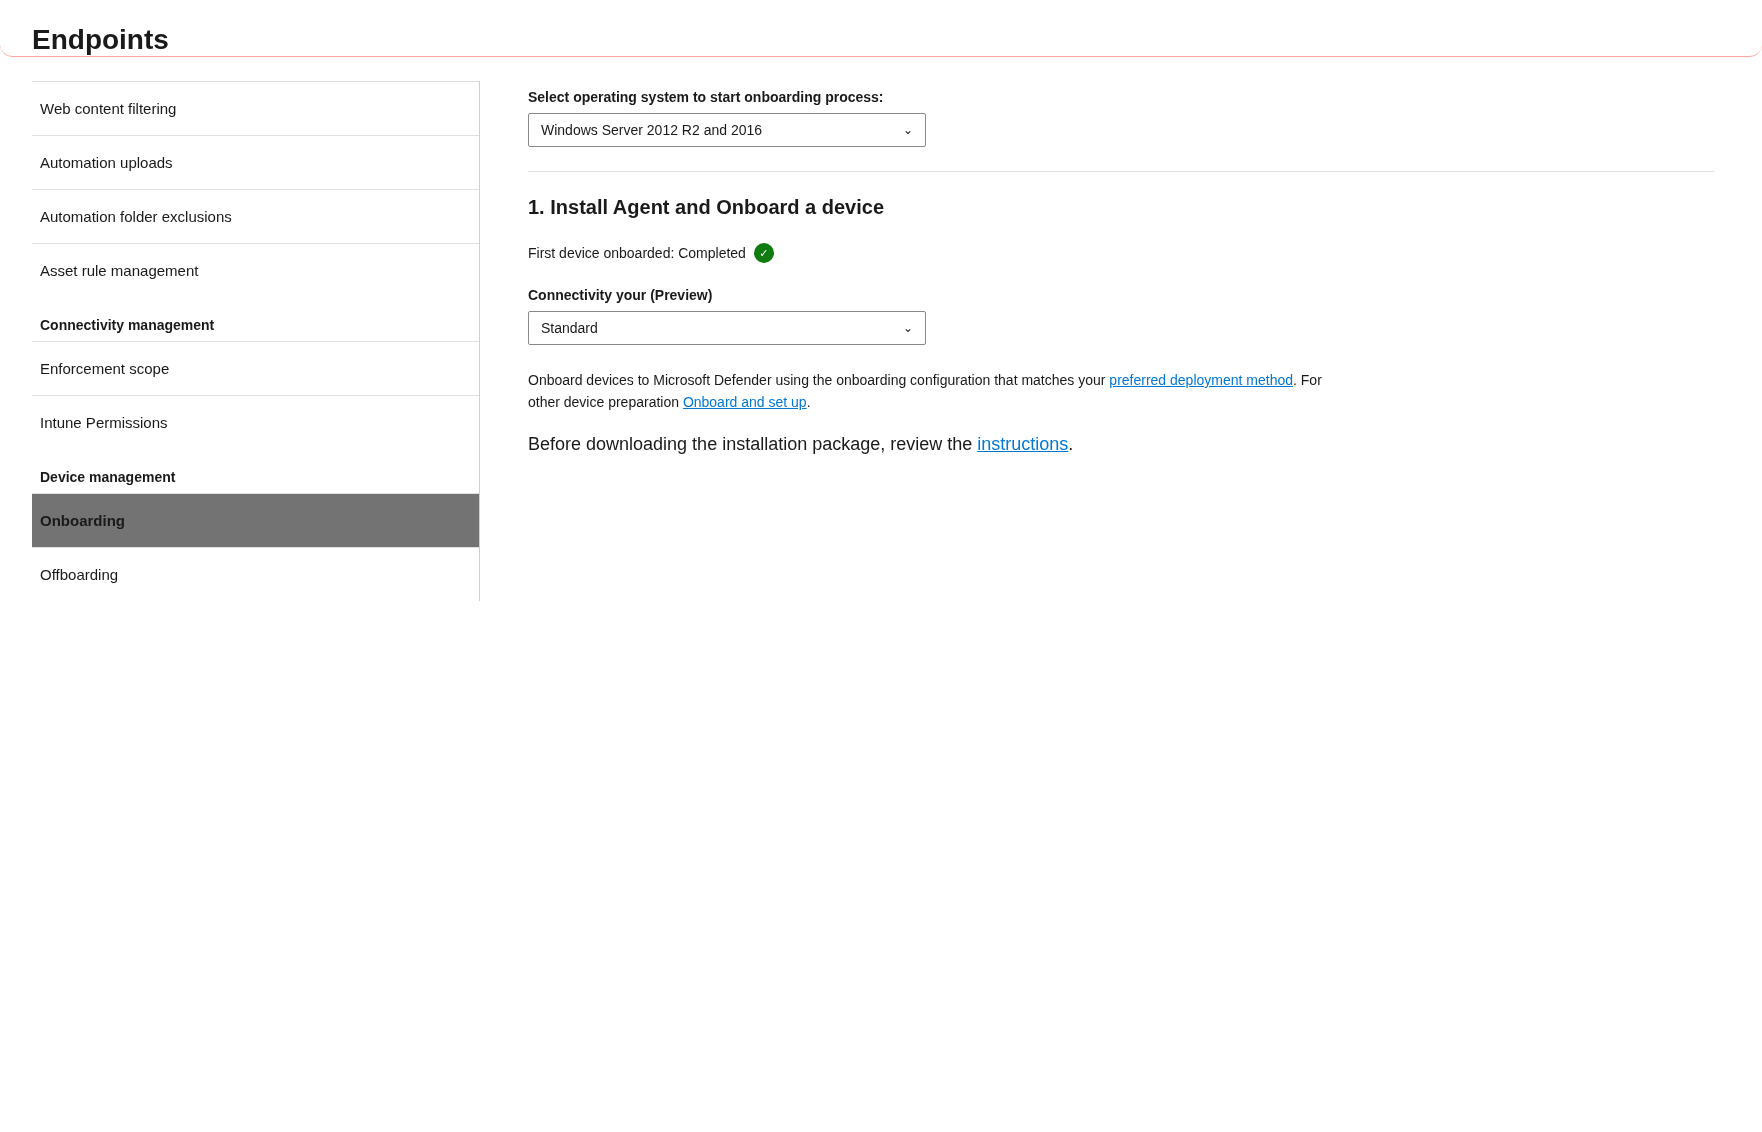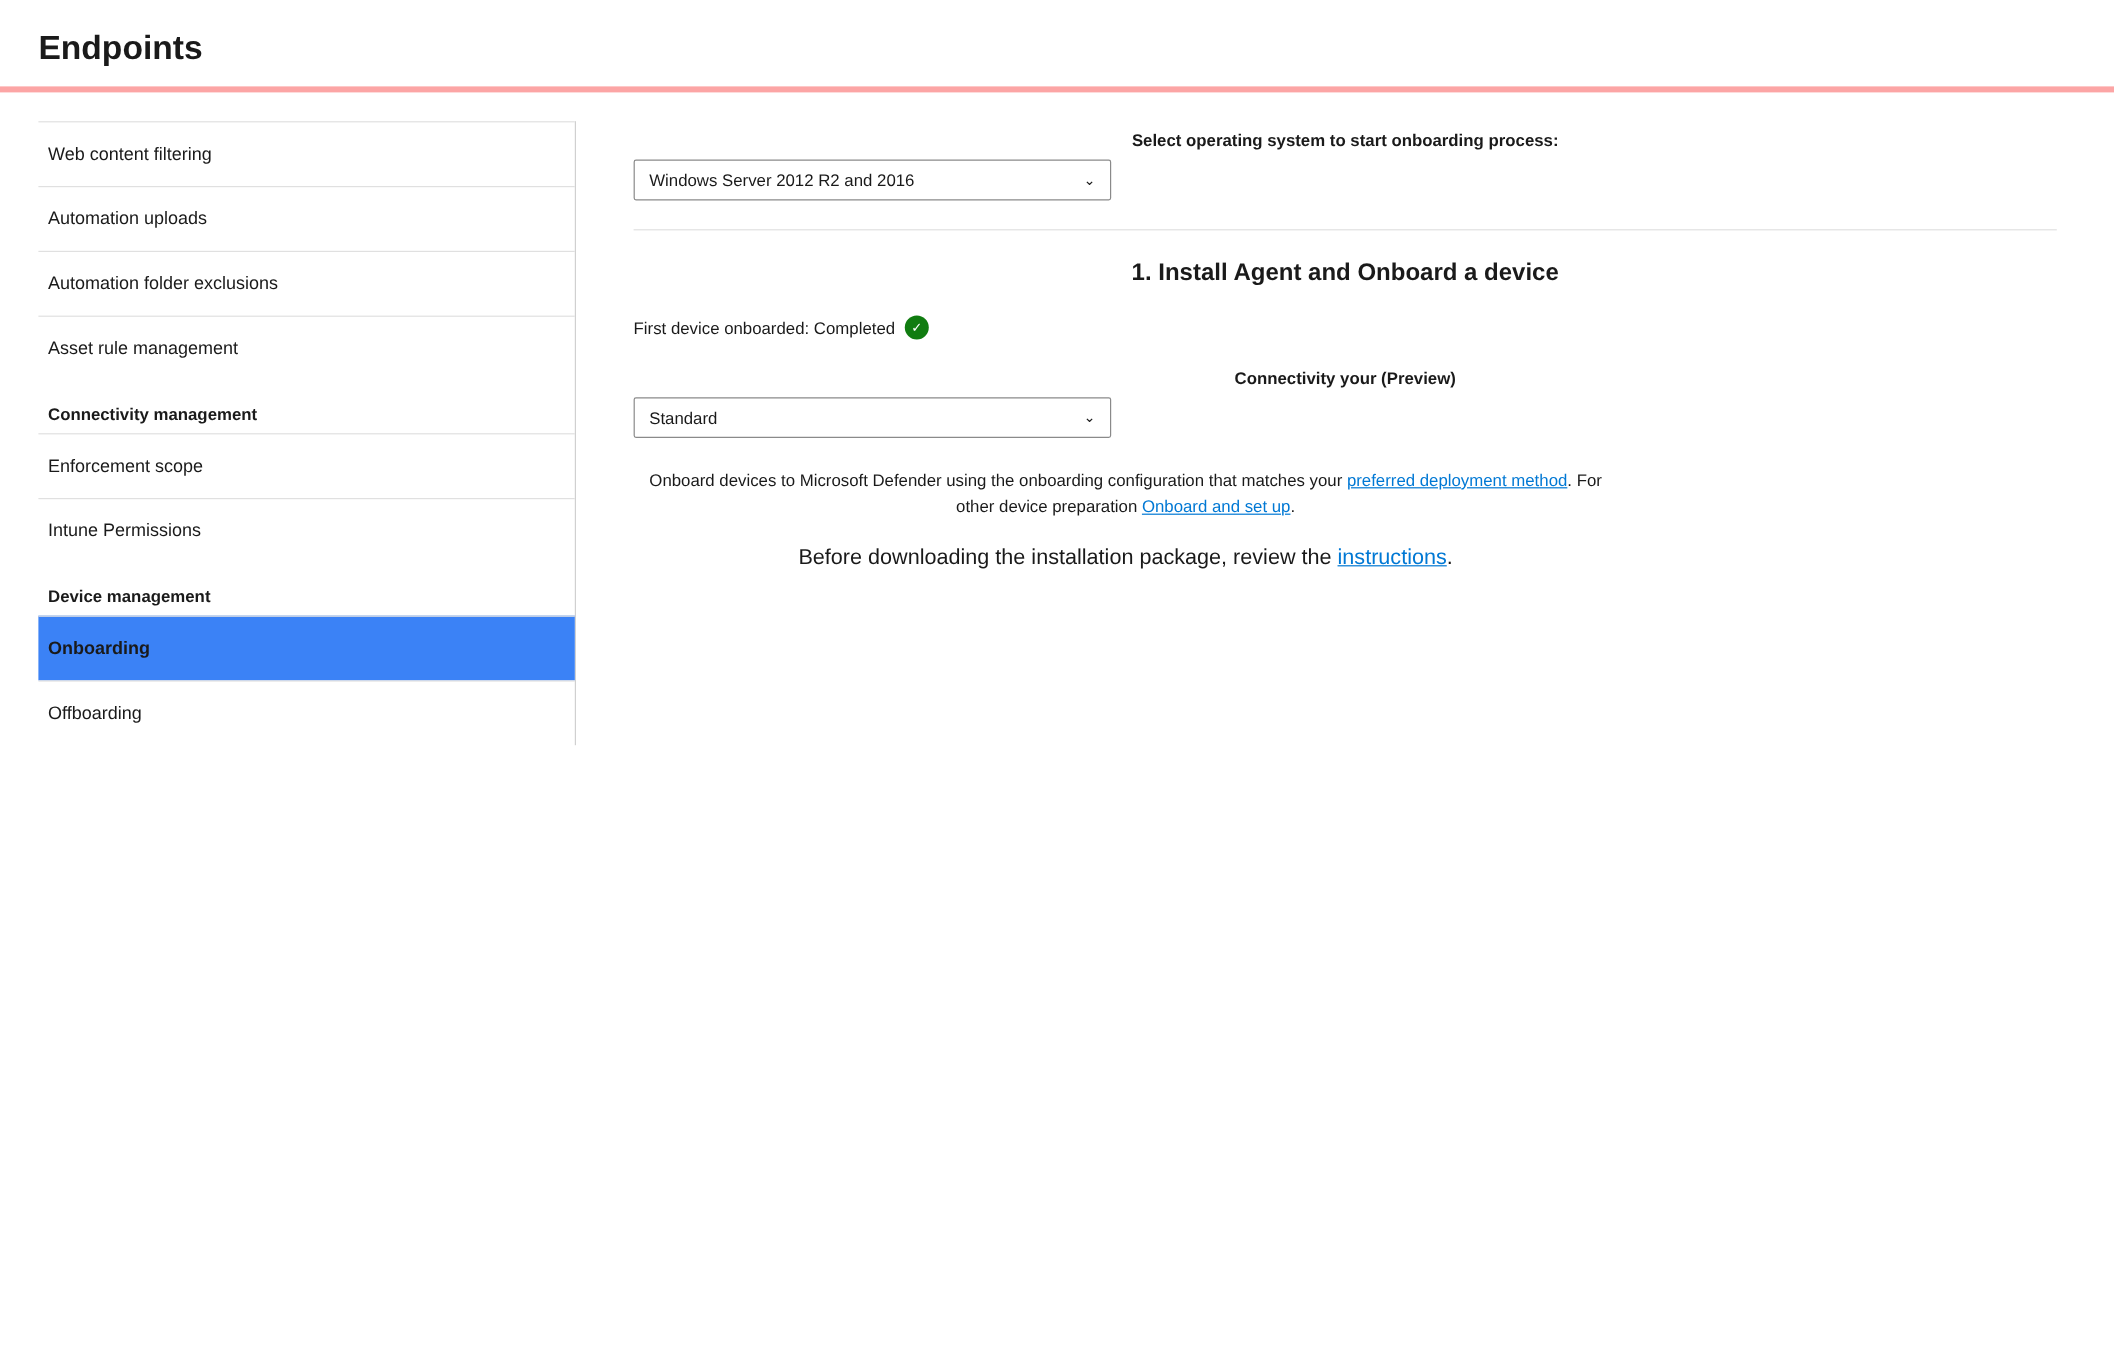--- a/index.html
+++ b/index.html
@@ -17,22 +17,23 @@
       min-height: 1132px;
     }
 
     .page-container {
       display: flex;
       flex-direction: column;
       height: 100%;
     }
 
     .page-header {
-      padding: 24px 32px 16px 32px;
-      border-bottom: 5px solid #fca5a5;
+      padding: 24px 32px 0 32px;
+      border-bottom: 1px solid #fca5a5;
+      border-radius: 13px;
     }
 
     .page-title {
       font-size: 28px;
       font-weight: 700;
       color: #1a1a1a;
     }
 
     .content-area {
       display: flex;
@@ -52,35 +53,34 @@
       align-items: center;
       padding: 18px 16px 18px 8px;
       border-top: 1px solid #e0e0e0;
       cursor: pointer;
       color: #1a1a1a;
       font-size: 15px;
       text-decoration: none;
     }
 
     .sidebar-nav-item.active {
-      background: #3b82f6;
+      background: #737373;
       font-weight: 700;
     }
 
     .sidebar-section-header {
       font-size: 14px;
       font-weight: 700;
       color: #1a1a1a;
       padding: 20px 8px 8px 8px;
     }
 
     .main-content {
       flex: 1;
       padding: 8px 48px 32px 48px;
-      text-align: center;
     }
 
     .section-label {
       font-size: 14px;
       font-weight: 600;
       color: #1a1a1a;
       margin-bottom: 8px;
     }
 
     .dropdown-select {

